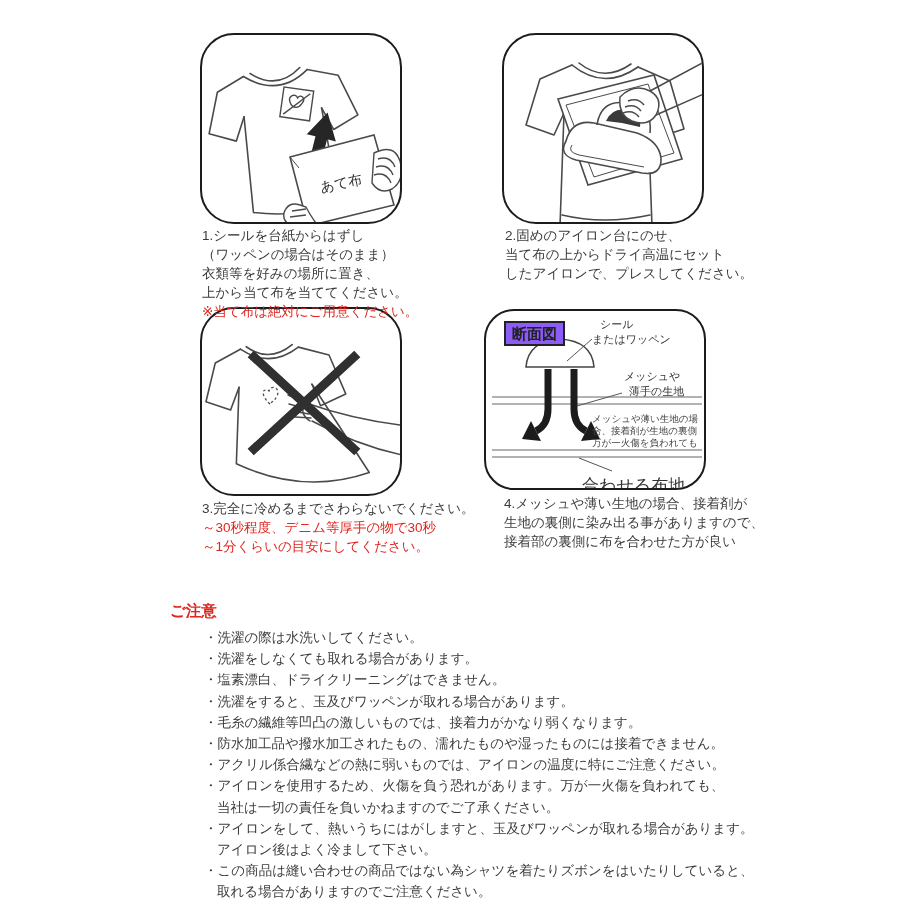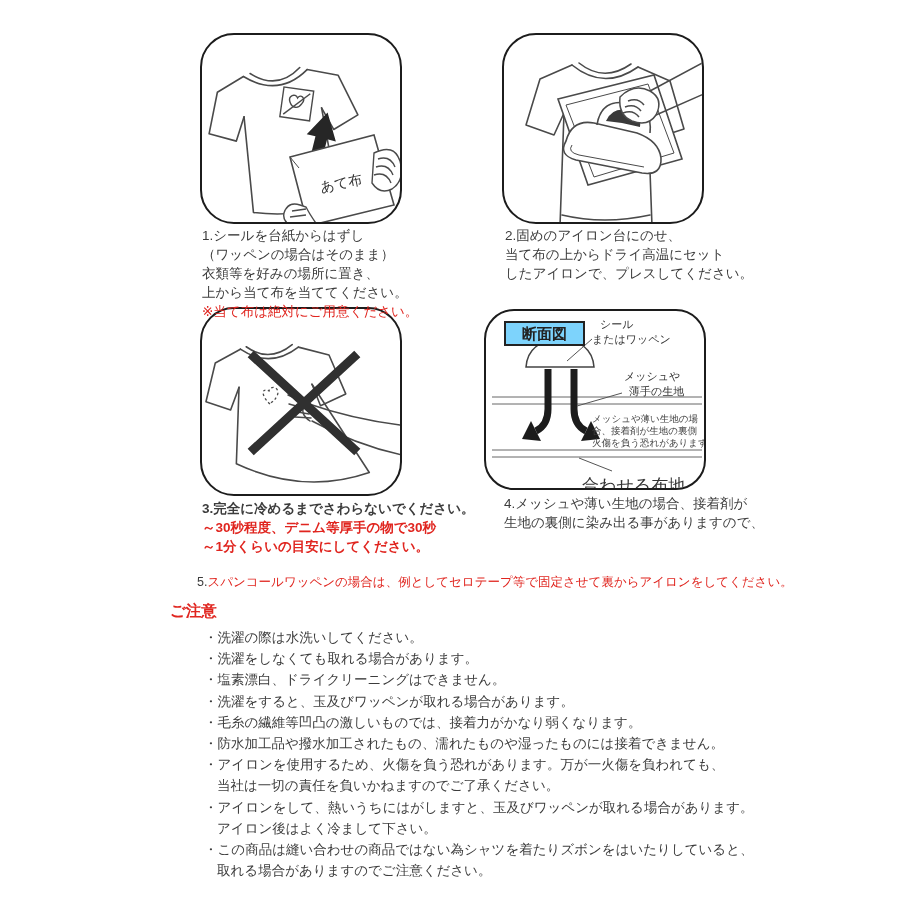--- a/index.html
+++ b/index.html
@@ -11,22 +11,22 @@
          box-sizing:border-box;overflow:hidden;}
   .panel svg{position:absolute;left:0;top:0;}
   .caption{font-size:13.5px;line-height:19px;white-space:nowrap;}
   .caption .red{color:var(--red,#e0251f);}
   .red{color:var(--red,#e0251f);}
   .step5{font-size:12.5px;white-space:nowrap;}
   .notice-heading{font-size:15.5px;font-weight:bold;color:var(--red,#e0251f);}
   .notes{font-size:13.5px;line-height:21.2px;white-space:nowrap;}
   .notes .cont{padding-left:13px;}
   .sheet-label{font-size:14px;color:#333;transform:rotate(-12deg);}
-  .diagram-box{border:2px solid #222;padding:0 16px;font-size:15px;font-weight:600;color:#222;
-               background:#7dd3fc;line-height:21px;}
+  .diagram-box{border:2px solid #222;padding:0 6px;font-size:15px;font-weight:600;color:#222;
+               background:#8b5cf6;line-height:21px;}
   .diag-label{font-size:11px;line-height:15px;color:#333;white-space:nowrap;}
   .diag-note{font-size:9.5px;line-height:12px;color:#444;white-space:nowrap;}
   .diag-bottom{font-size:17px;color:#333;white-space:nowrap;}
 </style>
 </head>
 <body>
 
 <div class="page">
 
 
@@ -125,63 +125,62 @@
       <div style="padding-left:8px;">シール</div>
       <div>またはワッペン</div>
     </div>
     <div class="abs diag-label" style="left:138px;top:58px;">
       <div>メッシュや</div>
       <div style="padding-left:5px;">薄手の生地</div>
     </div>
     <div class="abs diag-note" style="left:106px;top:102px;">
       <div>メッシュや薄い生地の場</div>
       <div>合、接着剤が生地の裏側</div>
-      <div>火傷を負う恐れがあります</div>
+      <div>万が一火傷を負われても</div>
     </div>
     <div class="abs diag-bottom" style="left:96px;top:163px;">合わせる布地</div>
   </div>
 
   <div class="abs caption" style="left:202px;top:226px;">
     <div>1.シールを台紙からはずし</div>
     <div>（ワッペンの場合はそのまま）</div>
     <div>衣類等を好みの場所に置き、</div>
     <div>上から当て布を当ててください。</div>
     <div class="red">※当て布は絶対にご用意ください。</div>
   </div>
 
   <div class="abs caption" style="left:505px;top:226px;">
     <div>2.固めのアイロン台にのせ、</div>
     <div>当て布の上からドライ高温にセット</div>
     <div>したアイロンで、プレスしてください。</div>
   </div>
 
-  <div class="abs caption" style="left:202px;top:499px;font-weight:bold;">
+  <div class="abs caption" style="left:202px;top:499px;">
     <div>3.完全に冷めるまでさわらないでください。</div>
     <div class="red">～30秒程度、デニム等厚手の物で30秒</div>
     <div class="red">～1分くらいの目安にしてください。</div>
   </div>
 
   <div class="abs caption" style="left:504px;top:494px;">
     <div>4.メッシュや薄い生地の場合、接着剤が</div>
     <div>生地の裏側に染み出る事がありますので、</div>
+    <div>接着部の裏側に布を合わせた方が良い</div>
   </div>
 
-  <div class="abs step5" style="left:197px;top:574px;">
-    <span>5.</span><span class="red">スパンコールワッペンの場合は、例としてセロテープ等で固定させて裏からアイロンをしてください。</span>
-  </div>
 
   <div class="abs notice-heading" style="left:170px;top:601px;">ご注意</div>
 
   <div class="abs notes" style="left:204px;top:627px;">
     <div>・洗濯の際は水洗いしてください。</div>
     <div>・洗濯をしなくても取れる場合があります。</div>
     <div>・塩素漂白、ドライクリーニングはできません。</div>
     <div>・洗濯をすると、玉及びワッペンが取れる場合があります。</div>
     <div>・毛糸の繊維等凹凸の激しいものでは、接着力がかなり弱くなります。</div>
     <div>・防水加工品や撥水加工されたもの、濡れたものや湿ったものには接着できません。</div>
+    <div>・アクリル係合繊などの熱に弱いものでは、アイロンの温度に特にご注意ください。</div>
     <div>・アイロンを使用するため、火傷を負う恐れがあります。万が一火傷を負われても、</div>
     <div class="cont">当社は一切の責任を負いかねますのでご了承ください。</div>
     <div>・アイロンをして、熱いうちにはがしますと、玉及びワッペンが取れる場合があります。</div>
     <div class="cont">アイロン後はよく冷まして下さい。</div>
     <div>・この商品は縫い合わせの商品ではない為シャツを着たりズボンをはいたりしていると、</div>
     <div class="cont">取れる場合がありますのでご注意ください。</div>
   </div>
 
 </div>
 

